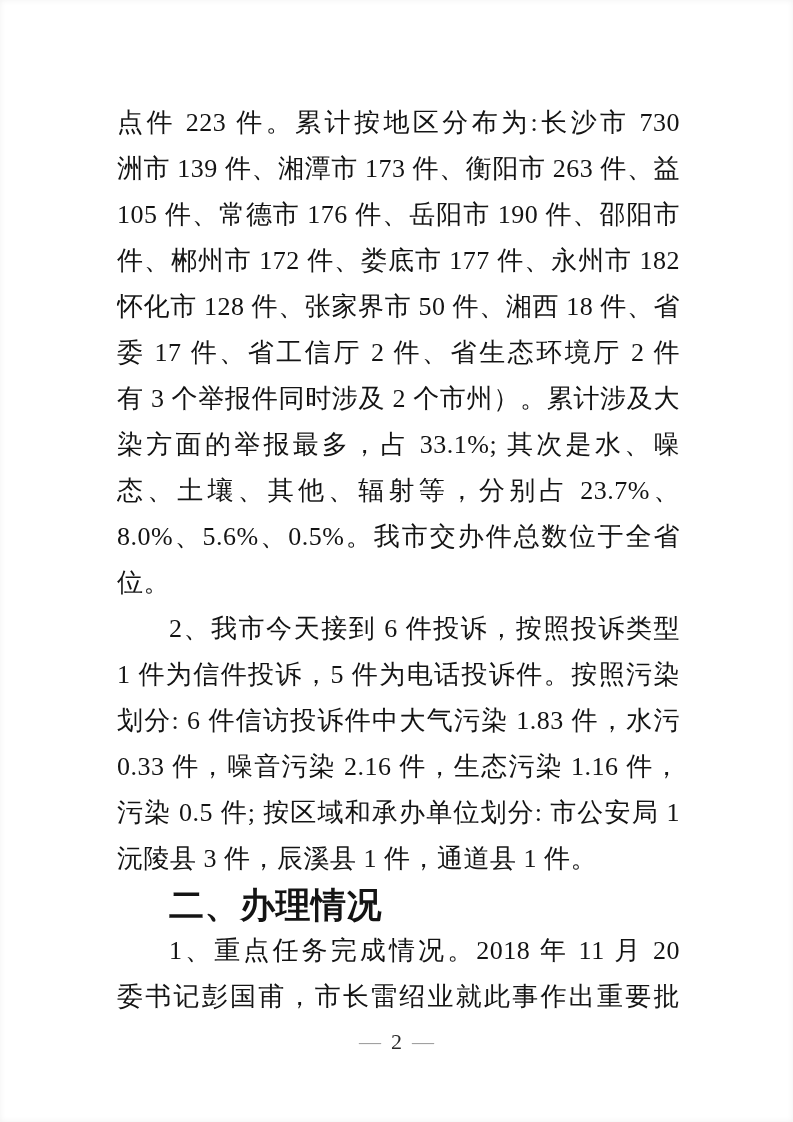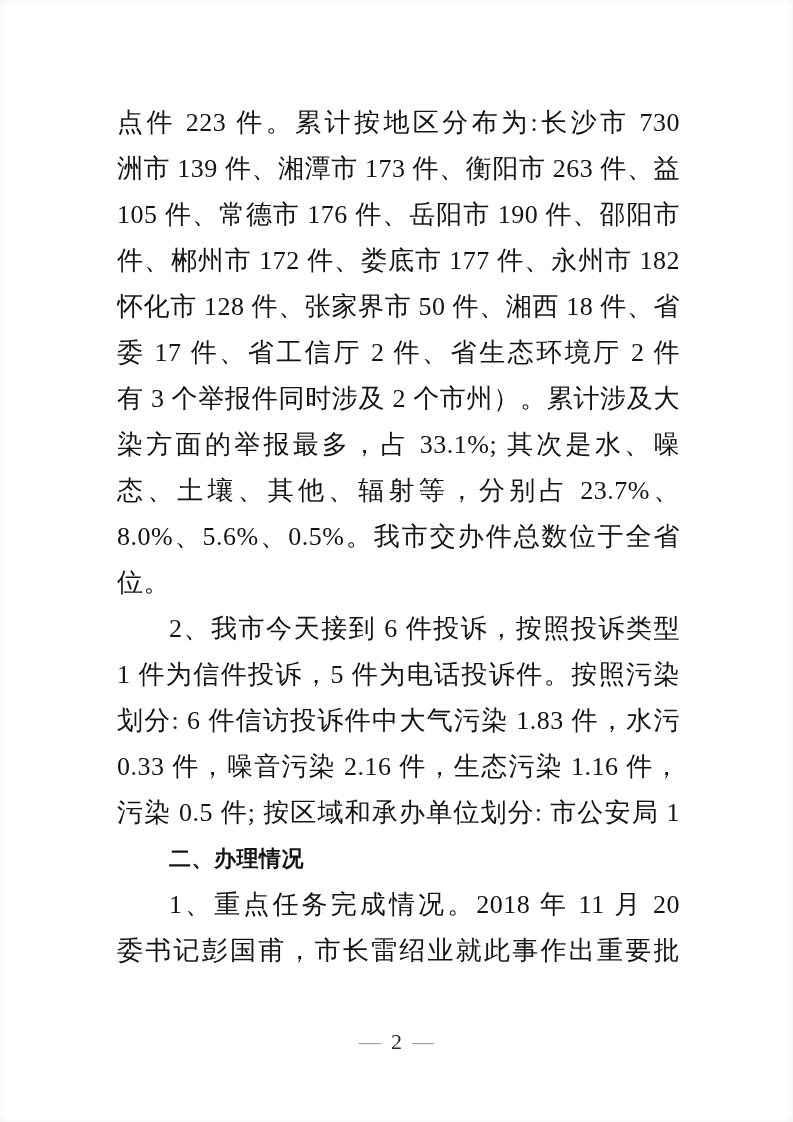--- a/index.html
+++ b/index.html
@@ -39,21 +39,21 @@
     text-align: left;
     text-align-last: left;
     -moz-text-align-last: left;
   }
   .ln.indent {
     text-indent: 52px;
   }
   .ln.heading {
     font-family: "Liberation Sans", "DejaVu Sans", sans-serif;
     font-weight: 700;
-    font-size: 22px;
+    font-size: 35px;
   }
   .footer {
     position: absolute;
     top: 1027px;
     left: 0;
     width: 793px;
     text-align: center;
     font-size: 22px;
     line-height: 30px;
   }
@@ -81,20 +81,21 @@
     <div class="ln">有 3 个举报件同时涉及 2 个市州）。累计涉及大气污</div>
     <div class="ln">染方面的举报最多，占 33.1%; 其次是水、噪声、生</div>
     <div class="ln">态、土壤、其他、辐射等，分别占 23.7%、19.3%、9.7%、</div>
     <div class="ln">8.0%、5.6%、0.5%。我市交办件总数位于全省第 11</div>
     <div class="ln short">位。</div>
     <div class="ln indent">2、我市今天接到 6 件投诉，按照投诉类型划分:</div>
     <div class="ln">1 件为信件投诉，5 件为电话投诉件。按照污染类型</div>
     <div class="ln">划分: 6 件信访投诉件中大气污染 1.83 件，水污染</div>
     <div class="ln">0.33 件，噪音污染 2.16 件，生态污染 1.16 件，其他</div>
     <div class="ln">污染 0.5 件; 按区域和承办单位划分: 市公安局 1 件，</div>
+    <div class="ln short">沅陵县 3 件，辰溪县 1 件，通道县 1 件。</div>
     <div class="ln short indent heading">二、办理情况</div>
     <div class="ln indent">1、重点任务完成情况。2018 年 11 月 20 日，市</div>
     <div class="ln">委书记彭国甫，市长雷绍业就此事作出重要批示：“请</div>
   </div>
 
   <div class="footer">
     <span class="dash">—</span><span class="num">2</span><span class="dash">—</span>
   </div>
 </div>
 

